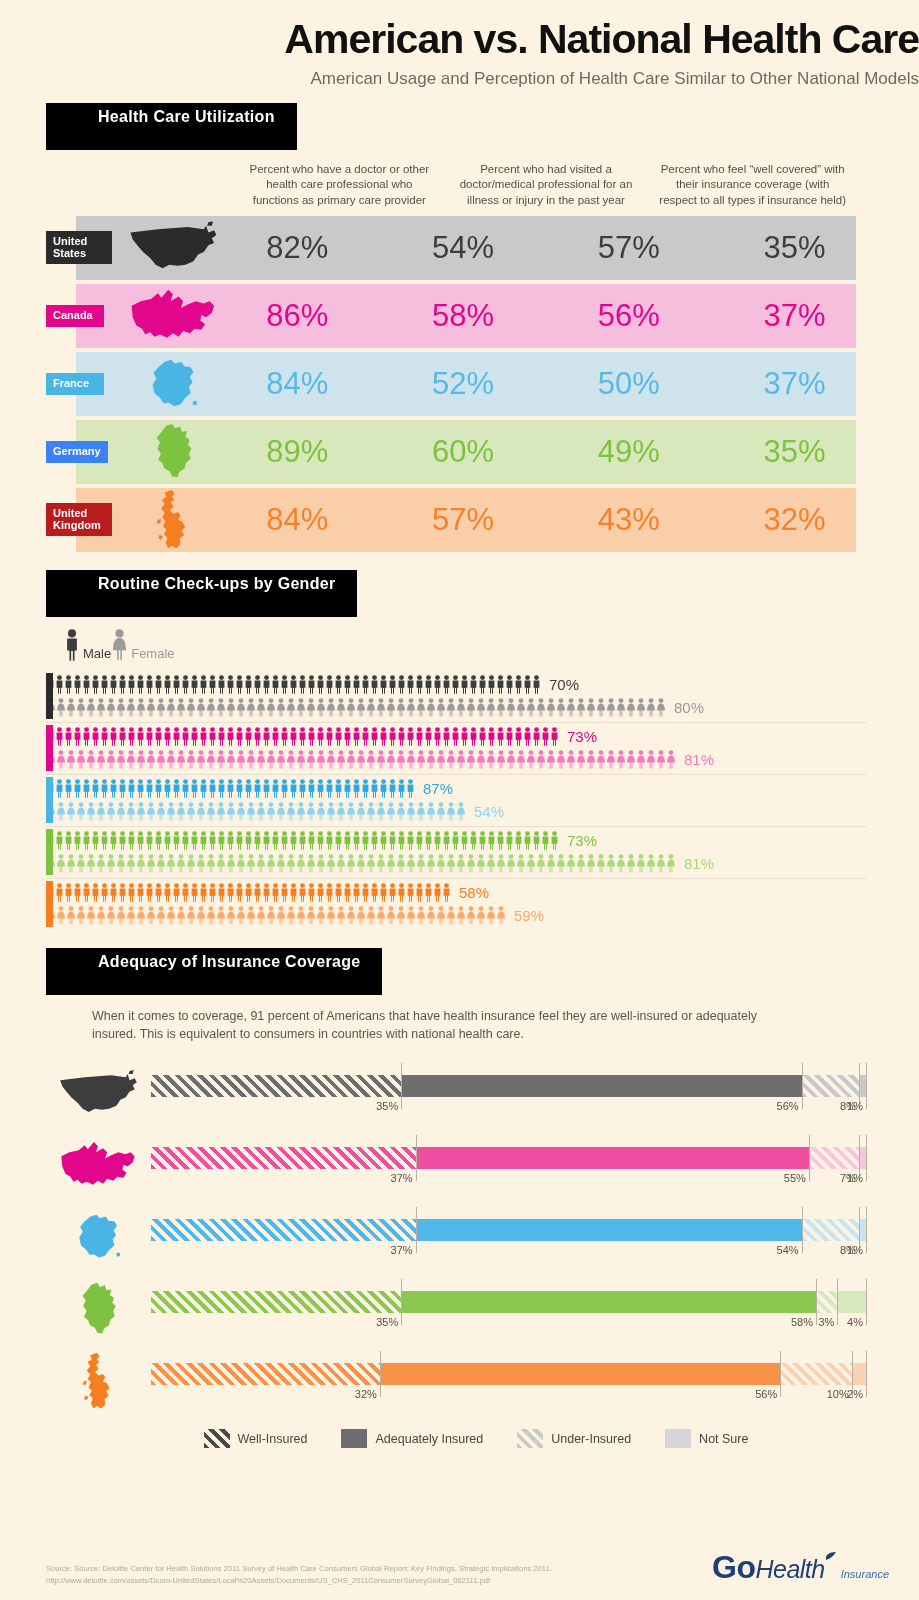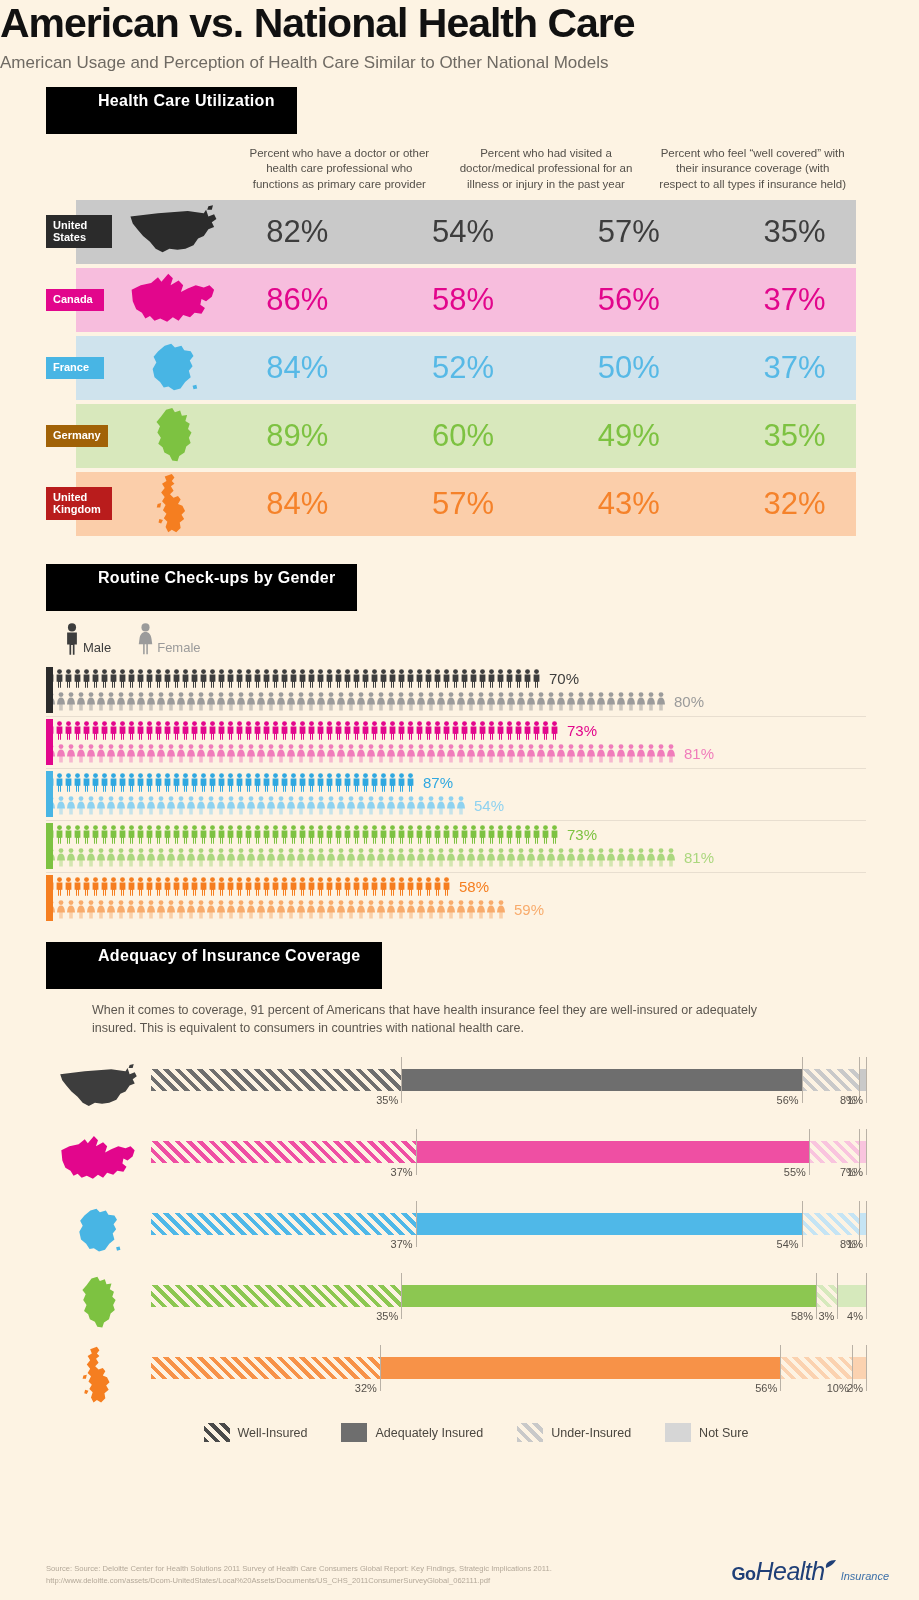--- a/index.html
+++ b/index.html
@@ -7,21 +7,21 @@
     width: 919px;
     height: 1600px;
     background: #fdf3e3;
     font-family: "Liberation Sans", sans-serif;
     color: #333;
     position: relative;
     overflow: hidden;
   }
 
   
-  .header { text-align: left; }
+  .header { text-align: right; padding-top: 16px; }
   .title {
     font-size: 41px;
     font-weight: bold;
     letter-spacing: -1px;
     color: #111;
     font-family: "Liberation Sans", sans-serif;
   }
   .subtitle {
     font-size: 17px;
     color: #6f6a63;
@@ -107,21 +107,21 @@
     flex: 1;
     text-align: center;
     font-size: 31px;
     font-weight: normal;
     padding: 0 10px;
   }
   .flagsvg { display: block; }
 
   
   .picto-wrap { margin-left: 46px; width: 820px; margin-top: 8px; }
-  .gender-legend { display: flex; align-items: flex-end; gap: 26px; margin: 12px 0 10px 18px; }
+  .gender-legend { display: flex; align-items: flex-end; gap: 0; margin: 12px 0 10px 18px; }
   .gender-legend .gl { display: flex; align-items: flex-end; gap: 3px; }
   .gender-legend .gl span { font-size: 13px; }
   .picto-rows { position: relative; }
   .picto-country {
     position: relative;
     border-bottom: 1px solid #e8ded0;
     padding: 2px 0 3px 0;
   }
   .picto-country:last-child { border-bottom: none; }
   .picto-country .sidebar {
@@ -153,21 +153,21 @@
 
   
   .cov-legend { display: flex; justify-content: center; gap: 34px; margin-top: 12px; padding-left: 40px; }
   .cov-legend .item { display: flex; align-items: center; gap: 8px; font-size: 12.5px; color: #4a463f; }
   .swatch { width: 26px; height: 19px; display: block; }
 
   
   .footer { position: absolute; left: 46px; right: 30px; bottom: 14px; display: flex; align-items: flex-end; justify-content: space-between; }
   .src { font-size: 7.6px; color: #b3a899; line-height: 1.5; }
   .logo { display: flex; align-items: baseline; font-family: "Liberation Sans", sans-serif; }
-  .logo .go { font-size: 18px; font-weight: bold; color: #1f3f77; letter-spacing: -.5px; }
+  .logo .go { font-size: 32px; font-weight: bold; color: #1f3f77; letter-spacing: -.5px; }
   .logo .health { font-size: 25px; font-style: italic; color: #1f3f77; letter-spacing: -.5px; }
   .logo .ins { font-size: 11px; font-style: italic; color: #3a6ea8; margin-left: 4px; }
 </style>
 </head>
 <body>
 
 <div class="header">
   <div class="title">American vs. National Health Care</div>
   <div class="subtitle">American Usage and Perception of Health Care Similar to Other National Models</div>
 </div>
@@ -230,21 +230,21 @@
      <div class="vals">
           <div class="v" style="color:#57b9e6">84%</div>
           <div class="v" style="color:#57b9e6">52%</div>
           <div class="v" style="color:#57b9e6">50%</div>
           <div class="v" style="color:#57b9e6">37%</div>
         </div>
       </div>
       <div class="row">
         <div class="stripe" style="background:#d8e8bc"></div>
      <div class="label-cell">
-       <div class="ctag" style="background:#a16207">Germany</div>
+       <div class="ctag" style="background:#3b82f6">Germany</div>
      </div>
      <div class="flag-cell">
           <svg class="flagsvg" width="42" height="57" viewBox="0 0 96 130">
             <path d="M30 6 L44 2 L50 12 L62 8 L66 20 L78 18 L74 32 L84 38 L80 50 L88 58 L82 70 L86 82 L76 90 L72 104 L60 112 L56 124 L44 122 L38 110 L26 104 L22 92 L12 84 L18 70 L10 58 L16 44 L8 34 L18 22 Z" fill="#7dc241"></path>
           </svg>
         </div>
      <div class="vals">
           <div class="v" style="color:#7dc241">89%</div>
           <div class="v" style="color:#7dc241">60%</div>
           <div class="v" style="color:#7dc241">49%</div>
@@ -264,21 +264,21 @@
      <div class="vals">
           <div class="v" style="color:#f5822a">84%</div>
           <div class="v" style="color:#f5822a">57%</div>
           <div class="v" style="color:#f5822a">43%</div>
           <div class="v" style="color:#f5822a">32%</div>
         </div>
       </div>
     </div>
 </div>
 
-<div class="banner-wrap" style="margin-top:28px;">
+<div class="banner-wrap" style="margin-top:18px;">
   <div class="banner">Routine Check-ups by Gender</div>
 </div>
 
 <div class="picto-wrap">
   <div class="gender-legend" id="gender-legend">
       <div class="gl">
         <svg width="16" height="32" viewBox="0 0 9 19">
           <circle cx="4.5" cy="2.6" r="2.4" fill="#3d3d3d"></circle>
           <path d="M1.6 5.6h5.8v7.2H6v6H5V13H4v5.8H3V12.8H1.6z" fill="#3d3d3d"></path>
         </svg>

